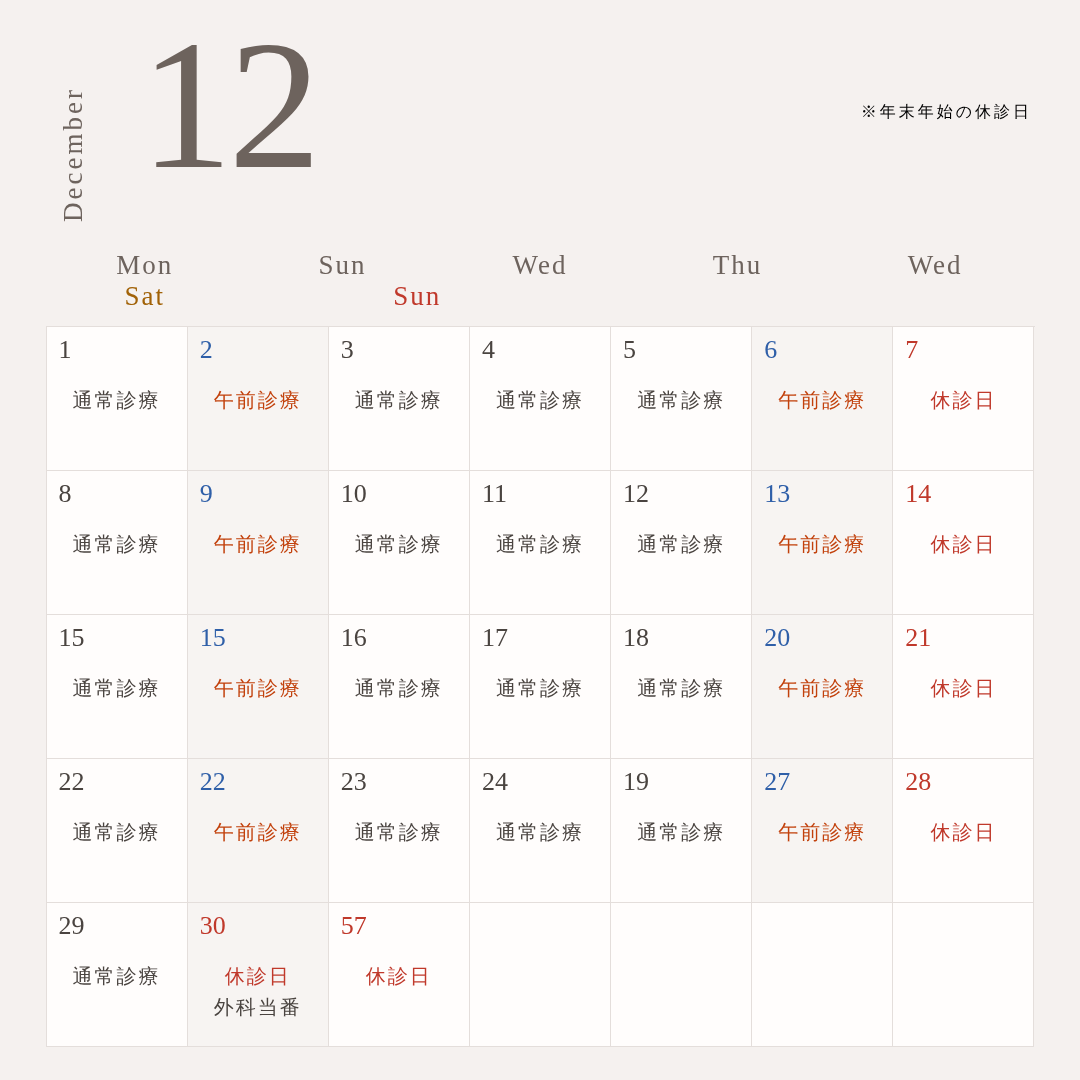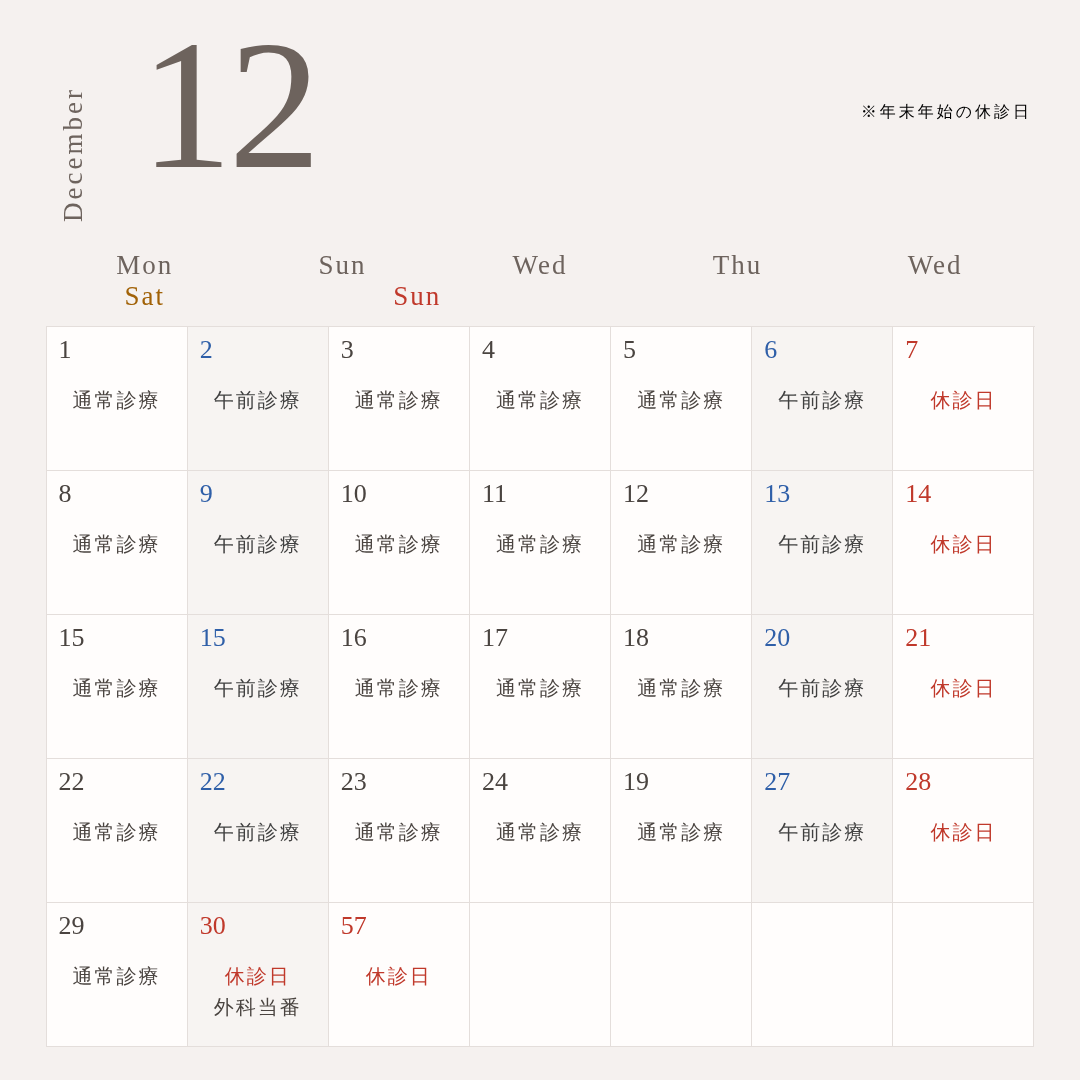--- a/index.html
+++ b/index.html
@@ -128,21 +128,21 @@
     text-align: center;
   }
   .label {
     display: block;
     font-family: "Liberation Serif", serif;
     font-size: 20px;
     letter-spacing: 2px;
     line-height: 1.55;
     color: #4a4440;
   }
-  .label.blue { color: #404040; }
+  .label.blue { color: #c2410c; }
   .label.red  { color: #c0392b; }
 </style>
 </head>
 <body>
 
 <div class="page">
 
   <div class="header">
     <div class="month-word">December</div>
     <div class="month-number">12</div>

